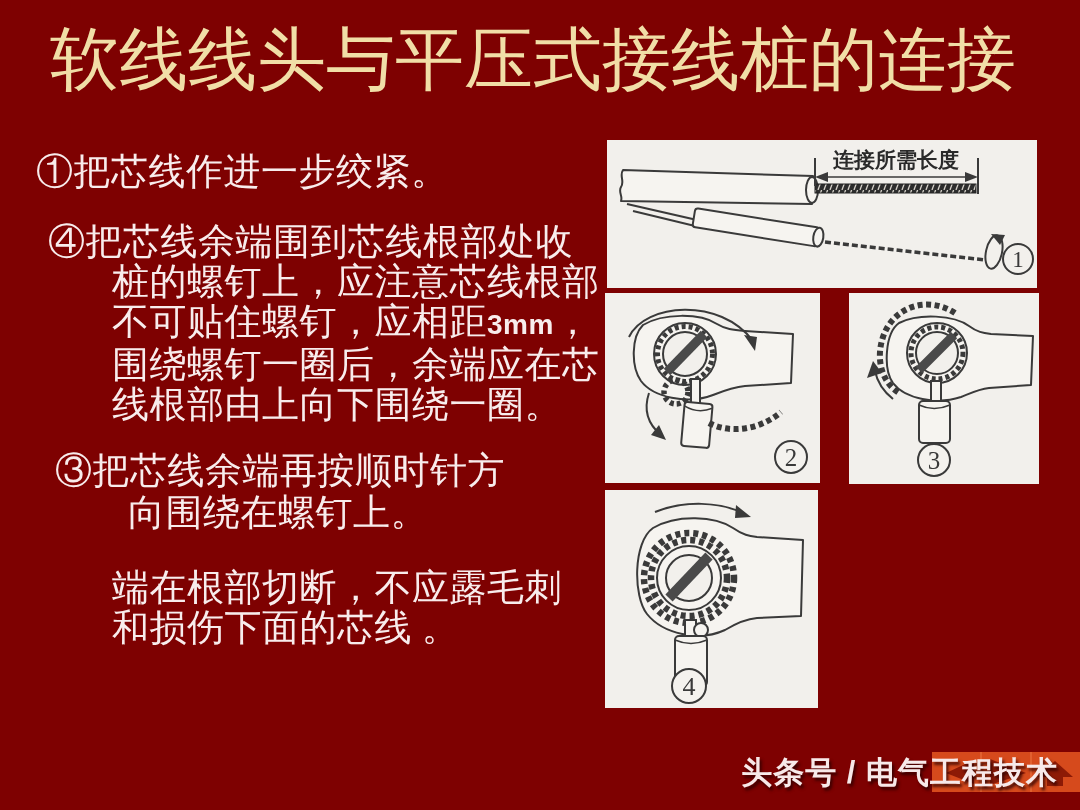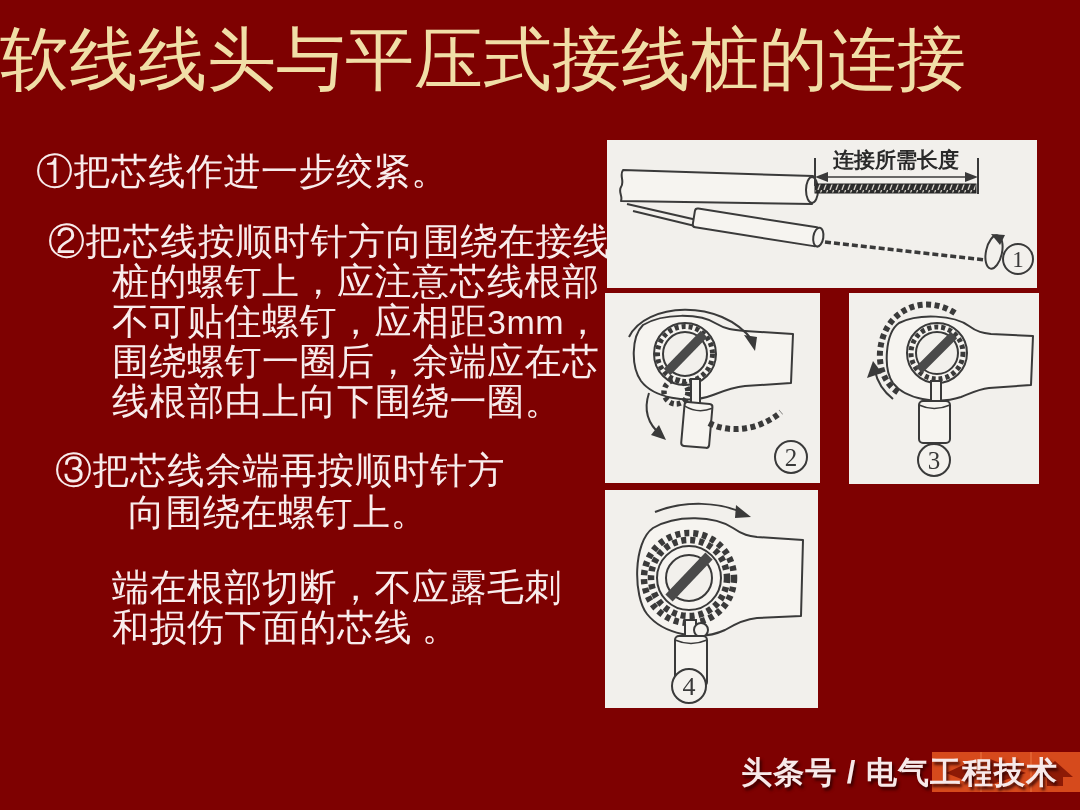--- a/index.html
+++ b/index.html
@@ -3,34 +3,34 @@
 <meta charset="utf-8">
 <style>
   html,body{margin:0;padding:0;}
   body{
     width:1080px;height:810px;position:relative;overflow:hidden;
     background:#7E0101;
     font-family:"Liberation Serif",serif;
   }
   .title{
     position:absolute;top:22px;left:0;width:1016px;margin:0;
-    text-align:left;font-size:69px;font-weight:400;line-height:1.12;
+    text-align:right;font-size:69px;font-weight:400;line-height:1.12;
     color:#F1DEA7;letter-spacing:0px;
   }
   .step{
     position:absolute;color:#F8ECEC;font-size:37px;line-height:40px;
     letter-spacing:0.5px;white-space:nowrap;
   }
   .step .ind{margin-left:64px;}
   #step1{left:36px;top:152px;}
   #step2{left:48px;top:222px;}
   #step3{left:55px;top:450px;line-height:42px;}
   #step3 .ind{margin-left:73px;}
   #step4{left:48px;top:568px;}
-  .mm{font-family:"Liberation Sans",sans-serif;font-weight:400;font-size:34px;}
+  .mm{font-family:"Liberation Sans",sans-serif;font-weight:700;font-size:28px;}
   .fig{position:absolute;margin:0;padding:0;border-radius:27px;}
   .fig svg{display:block;width:100%;height:100%;}
   #fig1{left:607px;top:140px;width:430px;height:148px;}
   #fig2{left:605px;top:293px;width:215px;height:190px;}
   #fig3{left:849px;top:293px;width:190px;height:191px;}
   #fig4{left:605px;top:490px;width:213px;height:218px;}
   #logo{position:absolute;left:932px;top:752px;width:148px;height:40px;}
   #logo svg{display:block;width:100%;height:100%;}
   #footer{
     position:absolute;right:22px;bottom:16px;
@@ -45,21 +45,21 @@
 
 <div>
 
   <h1 class="title">软线线头与平压式接线桩的连接</h1>
 
   <div class="step" id="step1">
     <div>①把芯线作进一步绞紧。</div>
   </div>
 
   <div class="step" id="step2">
-    <div>②把芯线按顺时针方向围绕在接线</div>
+    <div>④把芯线余端围到芯线根部处收</div>
     <div class="ind">桩的螺钉上，应注意芯线根部</div>
     <div class="ind"><span>不可贴住螺钉，应相距</span><span class="mm">3mm</span><span>，</span></div>
     <div class="ind">围绕螺钉一圈后，余端应在芯</div>
     <div class="ind">线根部由上向下围绕一圈。</div>
   </div>
 
   <div class="step" id="step3">
     <div>③把芯线余端再按顺时针方</div>
     <div class="ind">向围绕在螺钉上。</div>
   </div>

